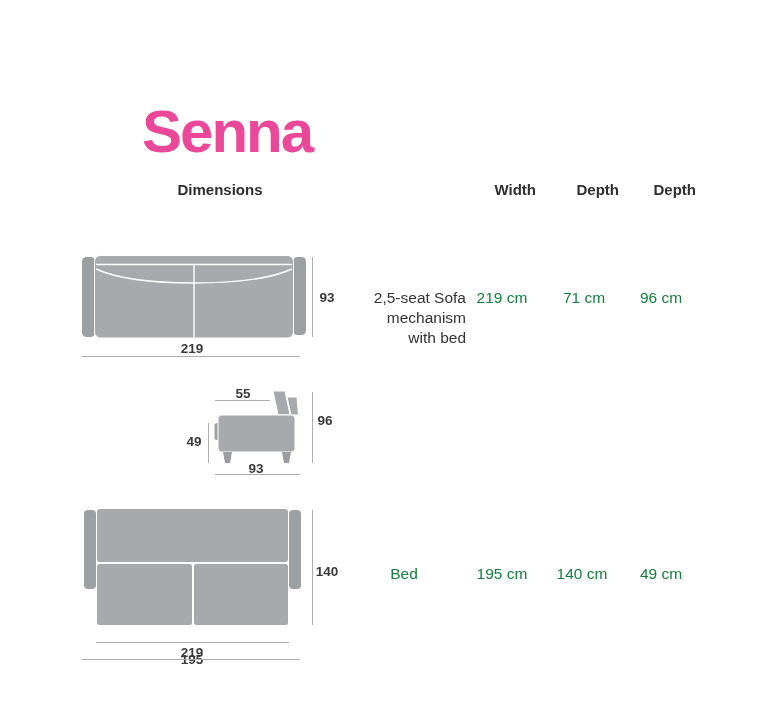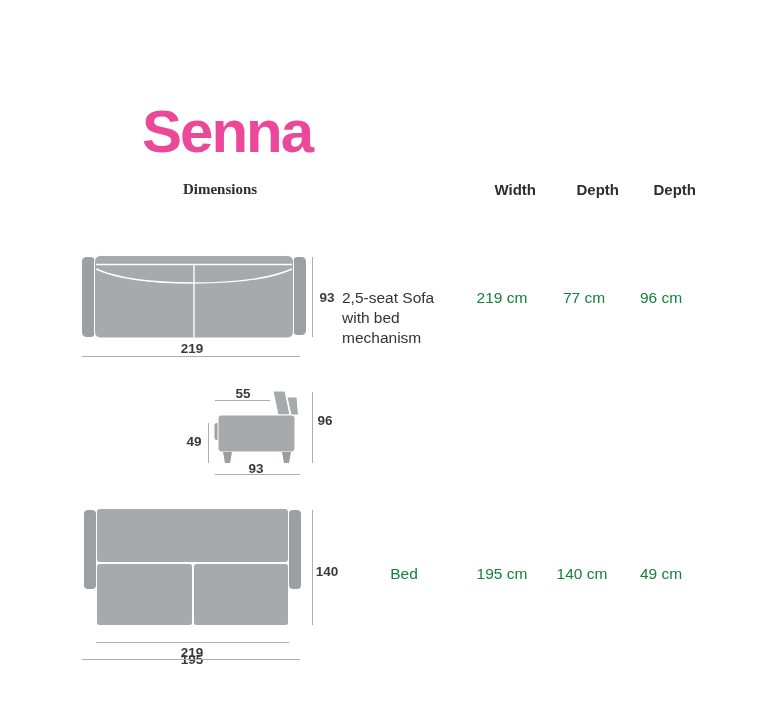--- a/index.html
+++ b/index.html
@@ -1,23 +1,23 @@
 <!DOCTYPE html>
 <html><head>
 <meta charset="utf-8">
 <style>
   html,body{margin:0;padding:0;background:#ffffff;}
   body{width:768px;height:715px;position:relative;overflow:hidden;
        font-family:"Liberation Sans","DejaVu Sans",sans-serif;color:#3a3a3a;}
   .abs{position:absolute;}
   .title{font-size:60px;font-weight:700;letter-spacing:-2px;color:#ec4899;line-height:1;}
-  .subtitle{font-size:15px;font-weight:700;color:#2e2e2e;font-family:Liberation Serif, serif;}
+  .subtitle{font-size:15px;font-weight:700;color:#2e2e2e;}
   .colhead{font-size:15px;font-weight:700;color:#2e2e2e;text-align:right;}
   .cell{font-size:15.5px;color:#15803d;text-align:center;}
-  .name-cell{font-size:15.5px;color:#333;text-align:left;line-height:20px;}
+  .name-cell{font-size:15.5px;color:#333;text-align:right;line-height:20px;}
   .dim-label{font-size:13.5px;color:#3a3a3a;text-align:center;font-weight:bold;}
   .dim-line{position:absolute;background:#aeaeae;}
   svg{display:block;}
   .uph{fill:#a7a9ac;}
   .uph-dark{fill:#9da0a3;}
   .uph-stroked{fill:#a7a9ac;stroke:#ffffff;stroke-width:1;}
   .leg{fill:#9b9da0;}
   .hairline{fill:none;stroke:#ffffff;stroke-width:1.4;}
 </style>
 </head>
@@ -75,23 +75,23 @@
 </div>
 <div class="dim-line" style="left:312px;top:510px;width:1px;height:115px;"></div>
 <div class="abs dim-label" style="left:309px;top:564px;width:36px;">140</div>
 <div class="abs dim-label" style="left:171px;top:652px;width:42px;">195</div>
 <div class="dim-line" style="left:96px;top:642px;width:193px;height:1px;"></div>
 <div class="abs dim-label" style="left:171px;top:645px;width:42px;">219</div>
 <div class="dim-line" style="left:82px;top:659px;width:218px;height:1px;"></div>
 
 <div class="abs name-cell" style="left:342px;top:288px;width:124px;">
   <div>2,5-seat Sofa</div>
+  <div>mechanism</div>
   <div>with bed</div>
-  <div>mechanism</div>
 </div>
 <div class="abs cell" style="left:467px;top:289px;width:70px;">219 cm</div>
-<div class="abs cell" style="left:549px;top:289px;width:70px;">77 cm</div>
+<div class="abs cell" style="left:549px;top:289px;width:70px;">71 cm</div>
 <div class="abs cell" style="left:626px;top:289px;width:70px;">96 cm</div>
 
 <div class="abs cell" style="left:342px;top:565px;width:124px;text-align:center;">Bed</div>
 <div class="abs cell" style="left:467px;top:565px;width:70px;">195 cm</div>
 <div class="abs cell" style="left:547px;top:565px;width:70px;">140 cm</div>
 <div class="abs cell" style="left:626px;top:565px;width:70px;">49 cm</div>
 
 </body></html>

